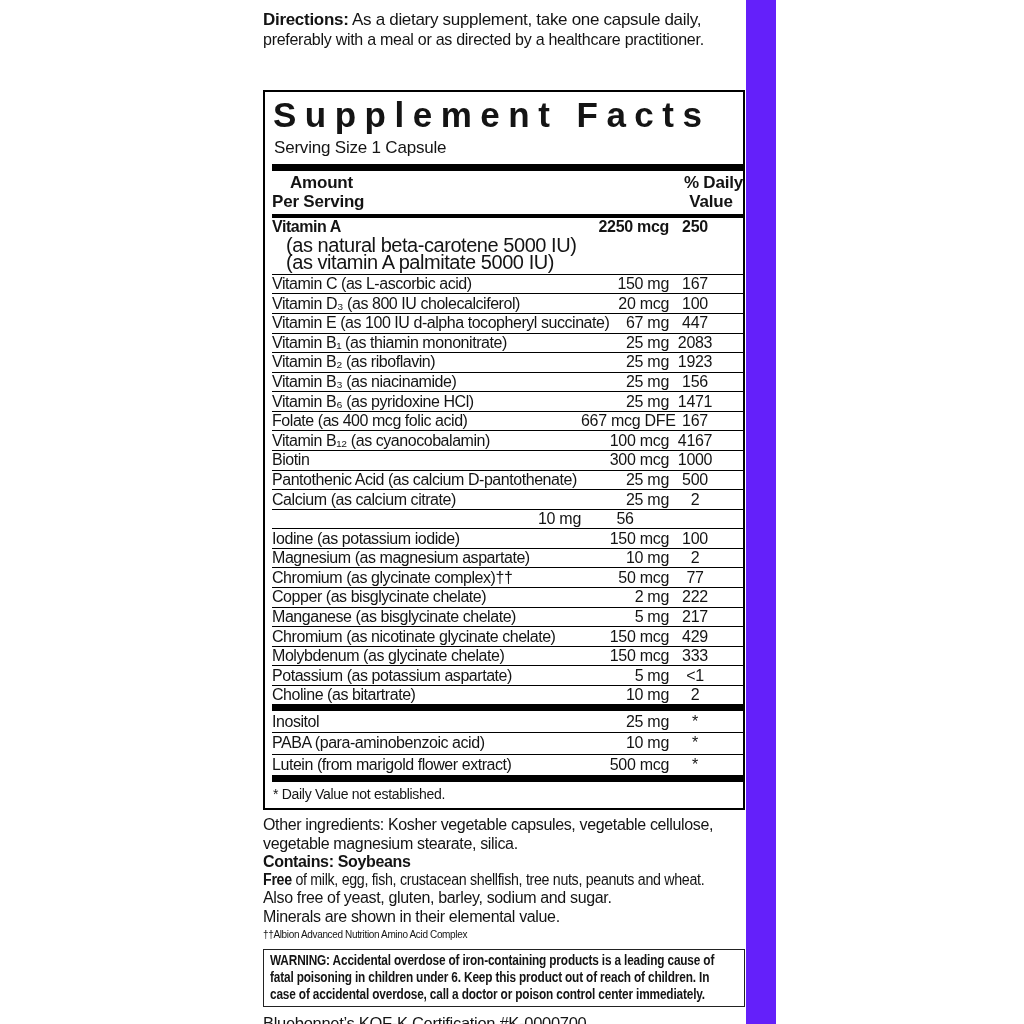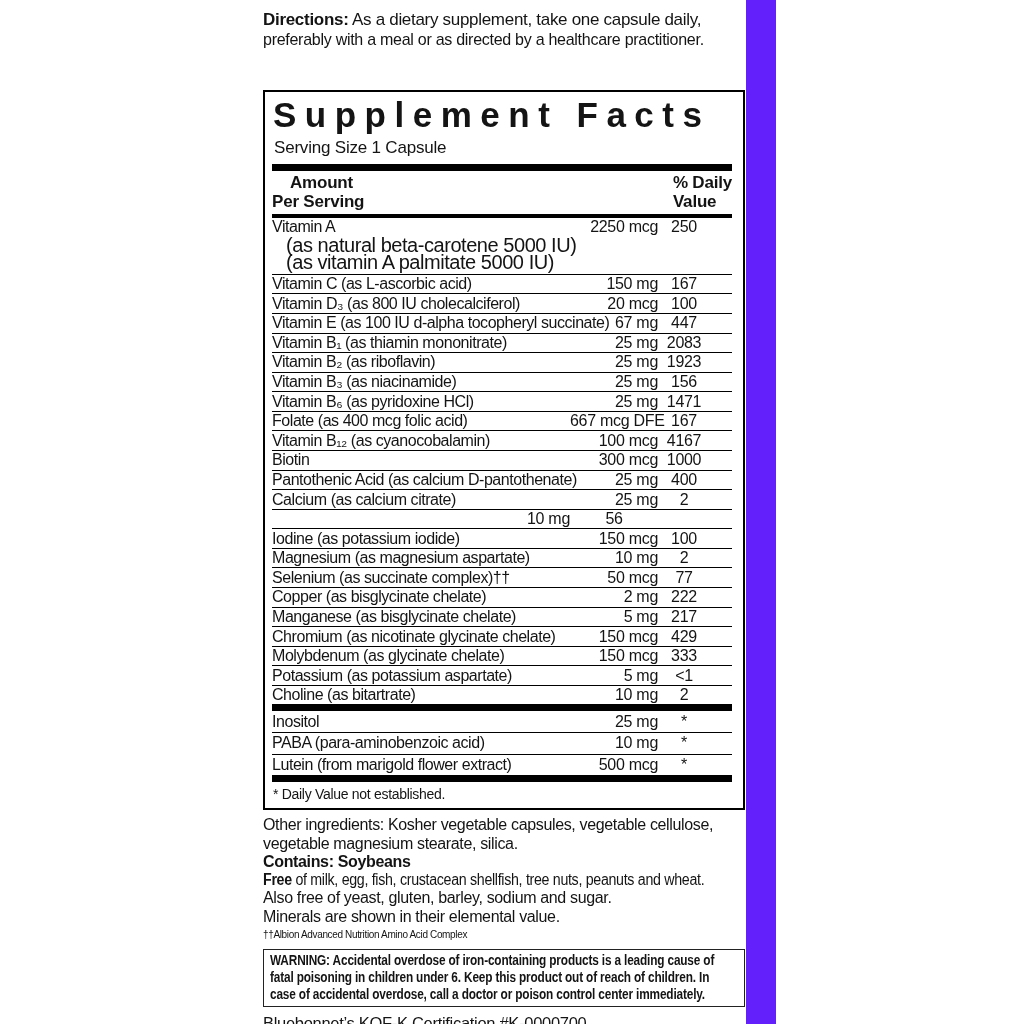--- a/index.html
+++ b/index.html
@@ -7,41 +7,41 @@
   body { font-family:"Liberation Sans","DejaVu Sans",sans-serif; color:#141414; position:relative; overflow:hidden; }
 
   .accent-bar { position:absolute; left:746px; top:0; width:30px; height:1024px; background:#6420fa; }
 
   .content { position:absolute; left:263px; top:10px; width:482px; }
 
   .directions { font-size:17px; line-height:20px; letter-spacing:-0.3px; margin-bottom:5px; }
   .directions .line { display:block; white-space:nowrap; }
   .squeeze-95 { width:106%; transform:scaleX(0.943); transform-origin:0 50%; }
 
-  .facts-box { border:2.5px solid #000; padding:3px 11px 4px 7px; background:#fff;margin-top:40px; }
+  .facts-box { border:2.5px solid #000; padding:3px 0 4px 7px; background:#fff;margin-top:40px; }
 
   .title { font-size:35px; font-weight:bold; letter-spacing:8.5px; line-height:1.1; white-space:nowrap; margin:1px 0 3px 1px; }
   .serving { font-size:17px; letter-spacing:-0.2px; margin:0 0 6px 2px; }
 
   .bar { background:#000; }
   .bar.thick { height:7px; }
   .bar.med { height:4.5px; }
 
   .head-row { display:flex; justify-content:space-between; font-weight:bold; font-size:17px; line-height:19px; padding:2px 0 3px; letter-spacing:-0.2px; }
   .head-amount .l1 { padding-left:18px; }
-  .head-dv { text-align:left; }
+  .head-dv { text-align:center; }
   .head-dv .l2 { padding-right:5px; }
 
   .row { display:grid; grid-template-columns:minmax(0,1fr) 88px 52px; align-items:baseline;
          border-top:1.6px solid #000; padding:1.4px 22px 1.4px 0; font-size:16px; line-height:15.8px; }
   .row .name { white-space:nowrap; letter-spacing:-0.45px; overflow:visible; }
   .row .amt  { text-align:right; white-space:nowrap; letter-spacing:-0.3px; }
   .row .dv   { text-align:center; white-space:nowrap; letter-spacing:-0.3px; }
 
-  .vit-a .row { border-top:none; }
+  .vit-a .row { border-top:none;font-weight:bold; }
   .vit-a { padding-bottom:2px; }
   .subline { font-size:20px; line-height:17.6px; padding-left:14px; letter-spacing:-0.45px; white-space:nowrap; }
 
   .rows.extra div.row:first-of-type { border-top:none; }
   .rows.extra .row { padding-top:2.2px; padding-bottom:2.6px; }
 
   .footnote { font-size:14px; line-height:18px; letter-spacing:-0.3px; padding:3px 0 1px 1px; }
 
   .notes { margin-top:6px; font-size:16px; line-height:18.3px; letter-spacing:-0.35px; }
   .notes .line { display:block; white-space:nowrap; }
@@ -156,21 +156,21 @@
 
         <div class="row">
           <span class="name">Biotin</span>
           <span class="amt">300 mcg</span>
           <span class="dv">1000</span>
         </div>
 
         <div class="row">
           <span class="name">Pantothenic Acid (as calcium D-pantothenate)</span>
           <span class="amt">25 mg</span>
-          <span class="dv">400</span>
+          <span class="dv">500</span>
         </div>
 
         <div class="row">
           <span class="name">Calcium (as calcium citrate)</span>
           <span class="amt">25 mg</span>
           <span class="dv">2</span>
         </div>
 
         <div class="row">
           <span class="amt">10 mg</span>
@@ -184,21 +184,21 @@
         </div>
 
         <div class="row">
           <span class="name">Magnesium (as magnesium aspartate)</span>
           <span class="amt">10 mg</span>
           <span class="dv">2</span>
         </div>
 
 
         <div class="row">
-          <span class="name">Selenium (as succinate complex)††</span>
+          <span class="name">Chromium (as glycinate complex)††</span>
           <span class="amt">50 mcg</span>
           <span class="dv">77</span>
         </div>
 
         <div class="row">
           <span class="name">Copper (as bisglycinate chelate)</span>
           <span class="amt">2 mg</span>
           <span class="dv">222</span>
         </div>
 

